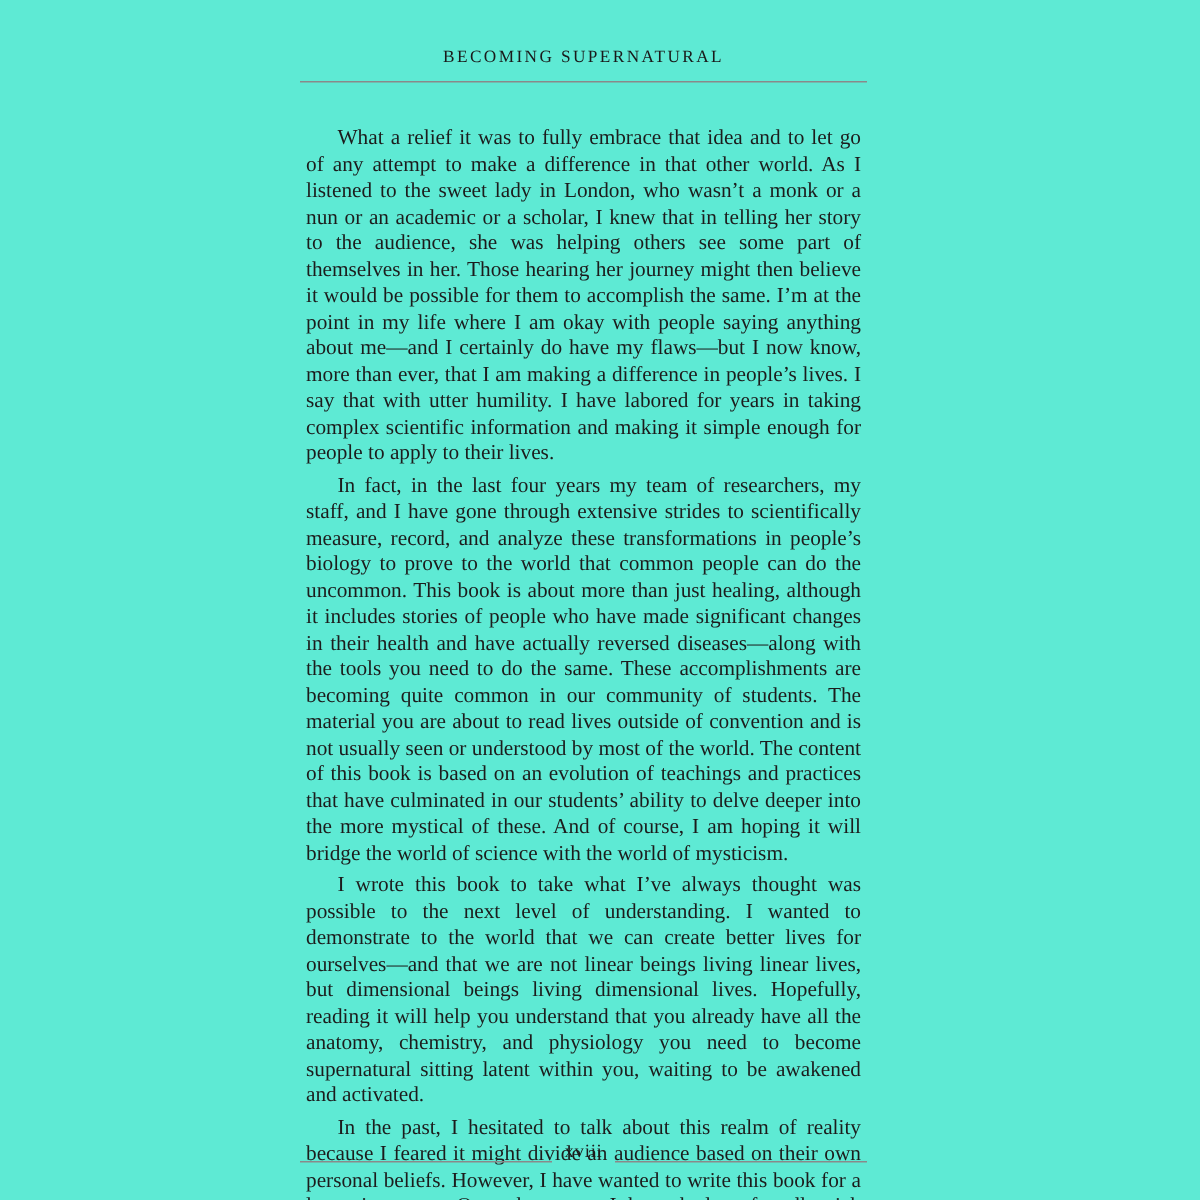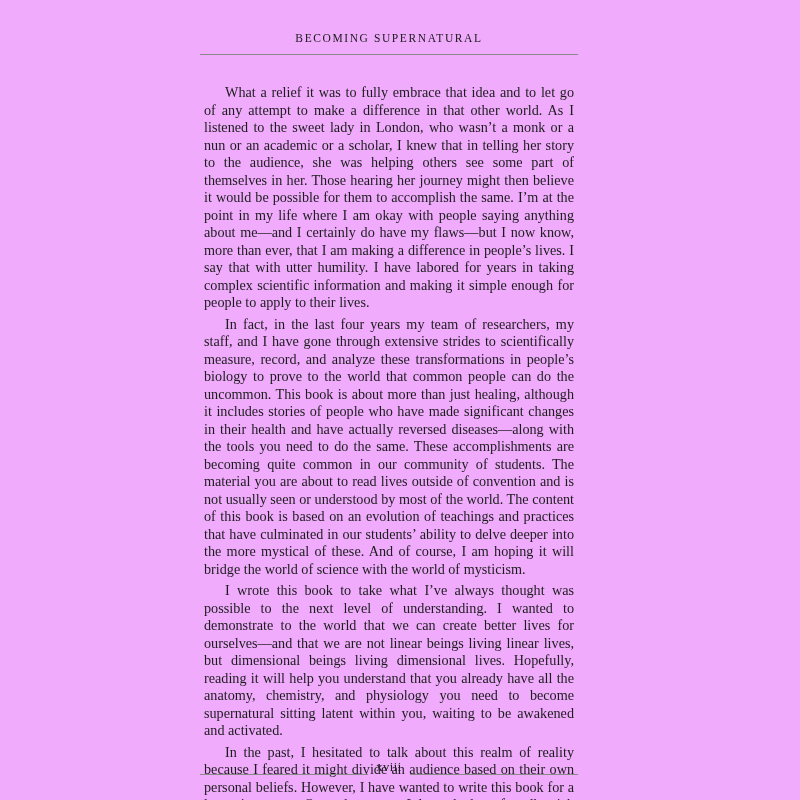--- a/index.html
+++ b/index.html
@@ -1,17 +1,17 @@
 <!DOCTYPE html>
 <html><head>
 <meta charset="utf-8">
 <style>
   html, body { margin: 0; padding: 0; background: #ffffff; }
   body { width: 800px; height: 800px; position: relative; overflow: hidden; }
-  .page { position: absolute; left: 0; top: 0; width: 800px; height: 800px; background: #f0abfc; }
+  .page { position: absolute; left: 0; top: 0; width: 800px; height: 800px; background: #5eead4; }
   .running-head {
     position: absolute; left: 200px; width: 378px; top: 32px;
     text-align: center;
     font-family: "Liberation Serif", "DejaVu Serif", serif;
     font-size: 11.5px; letter-spacing: 1.6px; color: #1a1a1a;
   }
   .head-rule {
     position: absolute; left: 200px; width: 378px; top: 54px;
     height: 0; border-top: 1px solid #8a8a8a;
   }

